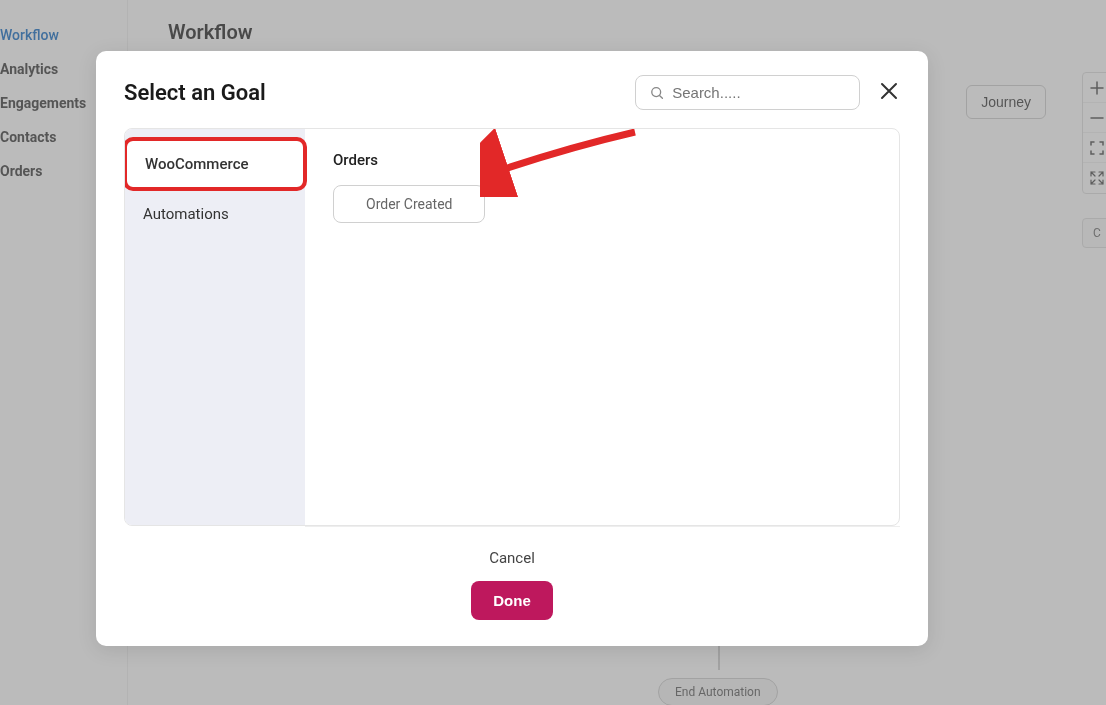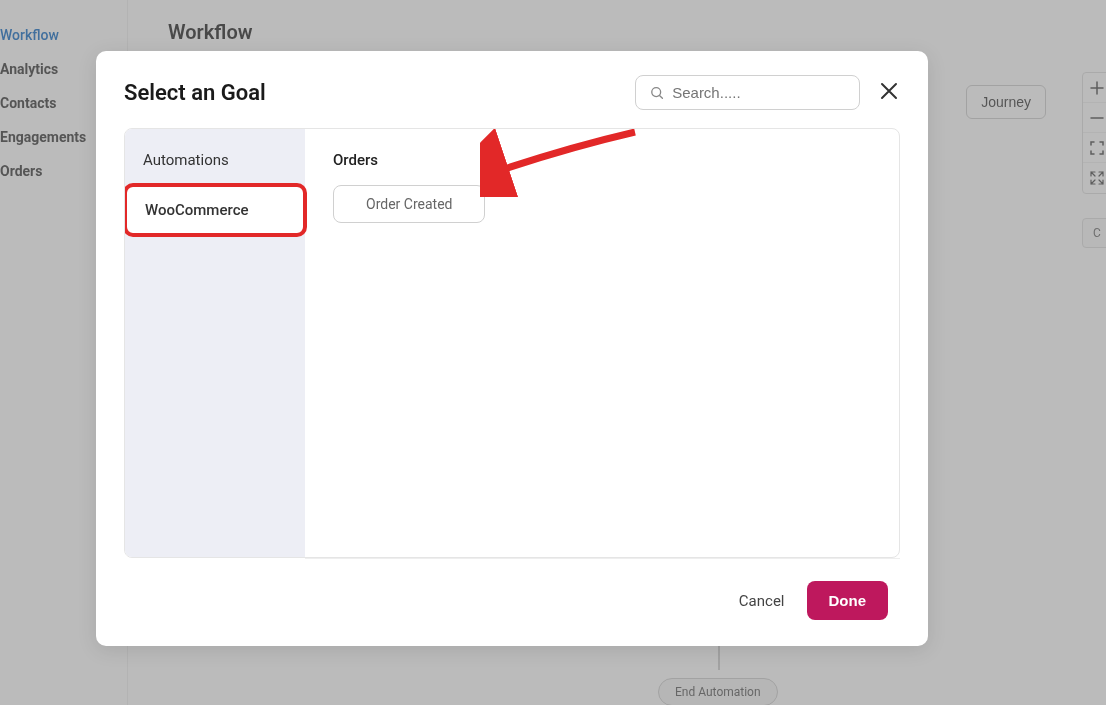--- a/index.html
+++ b/index.html
@@ -214,23 +214,24 @@
     }
     .arrow-annot {
       position: absolute;
       left: 175px;
       top: -12px;
       pointer-events: none;
     }
     .modal-footer {
       display: flex;
       justify-content: flex-end;
-      gap: 22px;
+      gap: 14px;
       padding: 22px 40px 26px;
       align-items: center;
+      flex-direction: column;
     }
     .cancel-link {
       color: #444;
       font-size: 15px;
       cursor: pointer;
     }
     .done-btn {
       background: #be185d;
       color: #fff;
       border: none;
@@ -246,22 +247,22 @@
       margin:0 28px 0 209px;
     }
   </style>
 </head>
 <body>
 
 <div class="app">
   <div class="left-nav">
     <div class="left-nav-item active">Workflow</div>
     <div class="left-nav-item">Analytics</div>
+    <div class="left-nav-item">Engagements</div>
     <div class="left-nav-item">Contacts</div>
-    <div class="left-nav-item">Engagements</div>
     <div class="left-nav-item">Orders</div>
   </div>
   <div class="main">
     <div class="page-title">Workflow</div>
     <div class="top-buttons">
       <button class="btn-outline">Journey</button>
     </div>
     <div class="canvas">
       <div class="line"></div>
       <div class="end-node">End Automation</div>
@@ -307,22 +308,22 @@
       </div>
       <div class="close-btn">
         <svg width="18" height="18" viewBox="0 0 18 18">
             <path d="M2 2l14 14M16 2L2 16" stroke="#333" stroke-width="2" stroke-linecap="round"></path>
           </svg>
       </div>
     </div>
   </div>
   <div class="modal-body">
     <div class="cat-sidebar">
+      <div class="cat-item selected">WooCommerce</div>
       <div class="cat-item">Automations</div>
-      <div class="cat-item selected">WooCommerce</div>
     </div>
     <div class="cat-content">
       <div class="sect-title">Orders</div>
       <div class="chip">Order Created</div>
       <svg class="arrow-annot" width="160" height="80" viewBox="0 0 160 80">
         <defs>
           <marker id="ah" markerWidth="12" markerHeight="12" refX="2" refY="6" orient="auto">
             <path d="M0 0 L12 6 L0 12 Z" fill="#e22828"></path>
           </marker>
         </defs>

